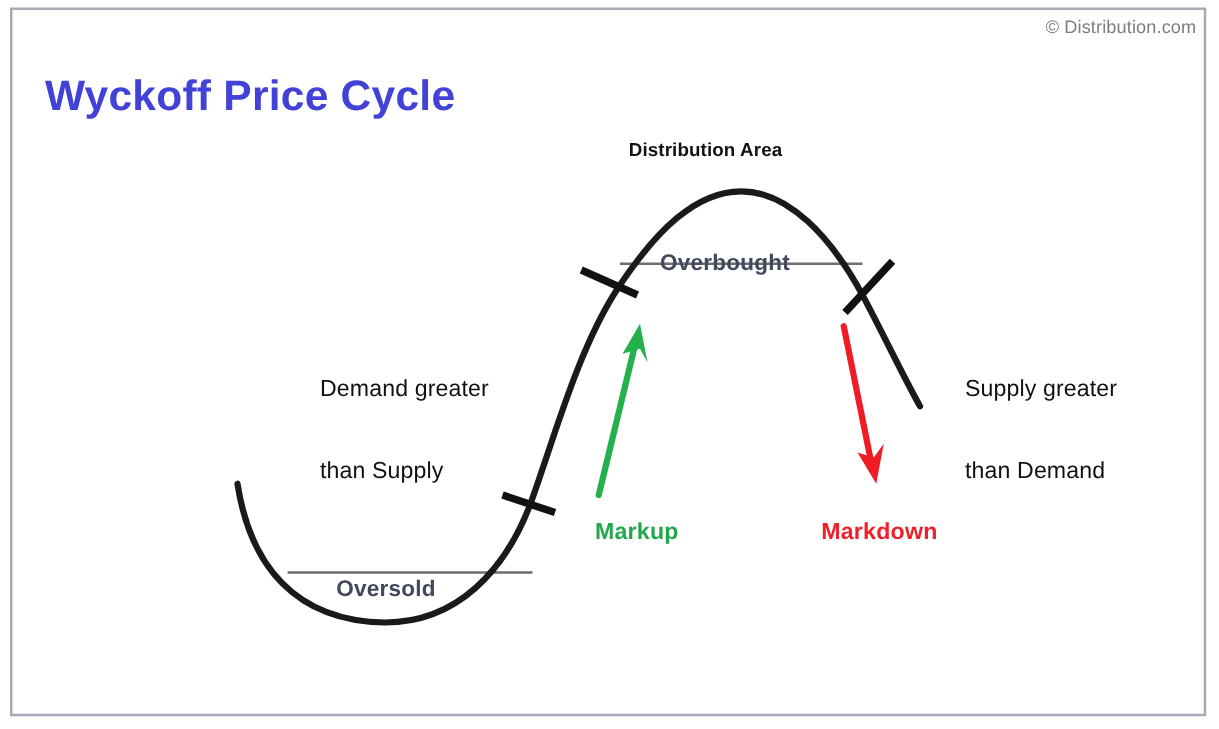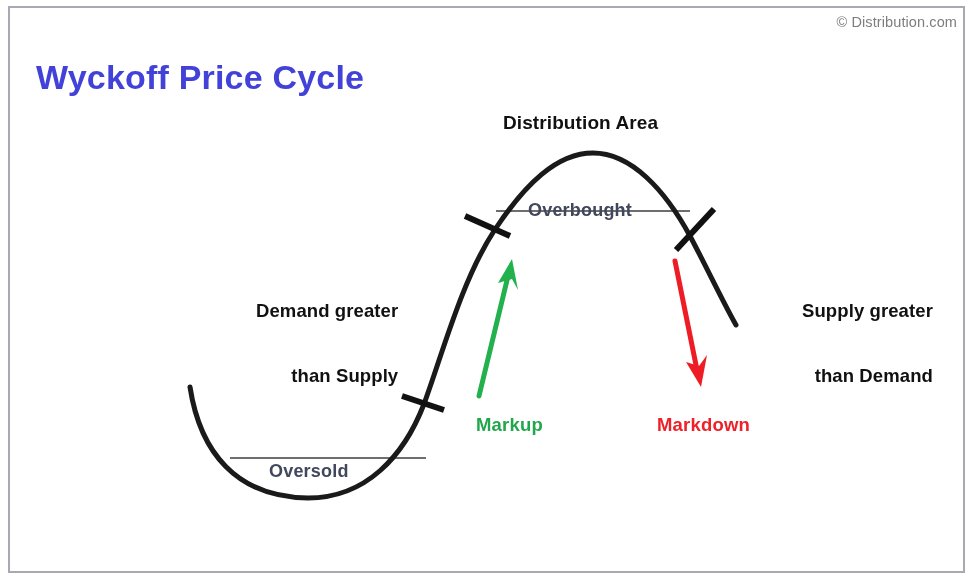--- a/index.html
+++ b/index.html
@@ -50,47 +50,46 @@
   }
   #page-title {
     left: 36px;
     top: 57px;
     font-size: 34px;
     font-weight: bold;
     color: #4242d9;
     letter-spacing: 0.2px;
   }
   .area-label {
-    font-size: 19px;
+    font-size: 15px;
     font-weight: bold;
     color: #111111;
     letter-spacing: 0.1px;
   }
   .side-label {
     font-size: 18.5px;
-    font-weight: bold;
+    font-weight: normal;
     color: #111111;
     letter-spacing: 0.1px;
-    text-align: right;
   }
   .zone-label {
     font-size: 18px;
     font-weight: bold;
     color: #41475c;
     letter-spacing: 0.2px;
   }
   .trend-label {
     font-size: 18.5px;
     font-weight: bold;
     letter-spacing: 0.2px;
   }
   #distribution-area-label { left: 503px; top: 112px; }
   #accumulation-area-label { left: 207px; top: 522px; }
   #demand-label { left: 256px; top: 256px; }
-  #supply-label { left: 772px; top: 256px; margin-left: 30px; }
+  #supply-label { left: 772px; top: 256px; }
   #overbought-label { left: 528px; top: 184px; margin-top: 16px; }
   #oversold-label { left: 269px; top: 461px; }
   #markup-label { left: 476px; top: 414px; color: #22a74c; }
   #markdown-label { left: 657px; top: 414px; color: #ee2029; }
 </style>
 </head>
 <body>
 
 <div id="canvas">
 

